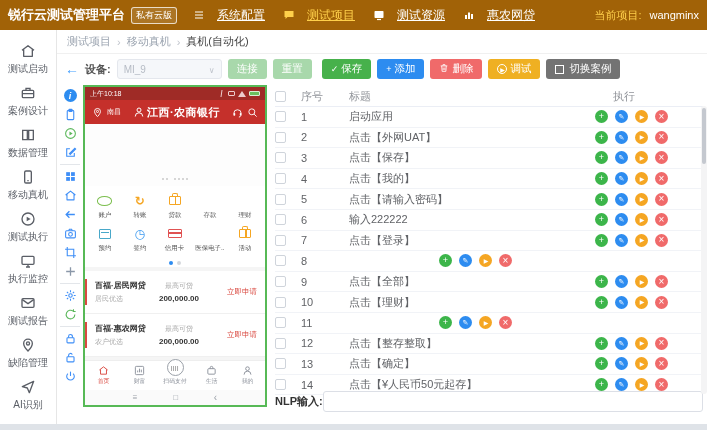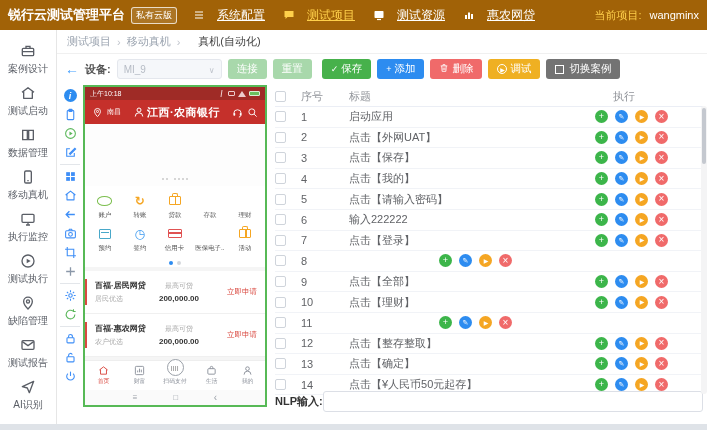--- a/index.html
+++ b/index.html
@@ -26,21 +26,21 @@
   
   .sidebar{width:57px;border-right:1px solid #e6e6e6;display:flex;flex-direction:column;padding-top:8px;background:#fff;flex:0 0 57px;}
   .side-item{height:42px;display:flex;flex-direction:column;align-items:center;justify-content:center;gap:3px;color:#5a5e66;cursor:pointer;}
   .side-item svg{width:16px;height:16px;stroke:#6b7280;}
   .side-label{font-size:10px;}
 
   
   .main{flex:1;display:flex;flex-direction:column;min-width:0;}
   .breadcrumb{height:24px;display:flex;align-items:center;padding:0 10px;font-size:11px;color:#9aa3af;border-bottom:1px solid #f0f0f0;gap:6px;}
   .crumb{white-space:nowrap;}
-  .crumb.last{color:#444;margin-left:12px;}
+  .crumb.last{color:#444;}
   .crumb-sep::before{content:"\203A";color:#c0c4cc;}
 
   
   .toolbar{height:30px;display:flex;align-items:center;padding:0 8px;gap:6px;}
   .back-arrow{color:#409eff;font-size:14px;cursor:pointer;line-height:1;}
   .dev-label{font-size:11px;color:#555;font-weight:bold;}
   .dev-select{width:105px;height:20px;border:1px solid #e4e7ed;background:#f5f7fa;border-radius:3px;color:#b6bcc5;font-size:10px;display:flex;align-items:center;padding:0 6px;justify-content:space-between;cursor:not-allowed;}
   .dev-select .arrow::before{content:"\2228";font-size:8px;color:#c0c4cc;}
   .btn{height:20px;border:none;border-radius:3px;color:#fff;font-size:10.5px;padding:0 9px;display:inline-flex;align-items:center;gap:3px;cursor:pointer;font-family:inherit;white-space:nowrap;}
   .btn .bi{font-style:normal;font-size:9px;line-height:1;}
@@ -319,65 +319,65 @@
       <span class="username">wangminx</span>
 
     </div>
   </div>
 
   <div class="body-row">
 
     <div class="sidebar">
       <div class="side-item">
         <svg>
+            <use href="#i-home"></use>
+          </svg>
+        <span class="side-label">测试启动</span>
+      </div>
+      <div class="side-item">
+        <svg>
             <use href="#i-case"></use>
           </svg>
         <span class="side-label">案例设计</span>
       </div>
       <div class="side-item">
         <svg>
-            <use href="#i-home"></use>
-          </svg>
-        <span class="side-label">测试启动</span>
+            <use href="#i-book"></use>
+          </svg>
+        <span class="side-label">数据管理</span>
       </div>
       <div class="side-item">
         <svg>
-            <use href="#i-book"></use>
-          </svg>
-        <span class="side-label">数据管理</span>
+            <use href="#i-phone"></use>
+          </svg>
+        <span class="side-label">移动真机</span>
       </div>
       <div class="side-item">
         <svg>
-            <use href="#i-phone"></use>
-          </svg>
-        <span class="side-label">移动真机</span>
+            <use href="#i-playc"></use>
+          </svg>
+        <span class="side-label">测试执行</span>
       </div>
       <div class="side-item">
         <svg>
             <use href="#i-monitor"></use>
           </svg>
         <span class="side-label">执行监控</span>
       </div>
       <div class="side-item">
         <svg>
-            <use href="#i-playc"></use>
-          </svg>
-        <span class="side-label">测试执行</span>
+            <use href="#i-mail"></use>
+          </svg>
+        <span class="side-label">测试报告</span>
       </div>
       <div class="side-item">
         <svg>
             <use href="#i-pin"></use>
           </svg>
         <span class="side-label">缺陷管理</span>
-      </div>
-      <div class="side-item">
-        <svg>
-            <use href="#i-mail"></use>
-          </svg>
-        <span class="side-label">测试报告</span>
       </div>
       <div class="side-item">
         <svg>
             <use href="#i-send"></use>
           </svg>
         <span class="side-label">AI识别</span>
       </div>
     </div>
 
     <div class="main">

